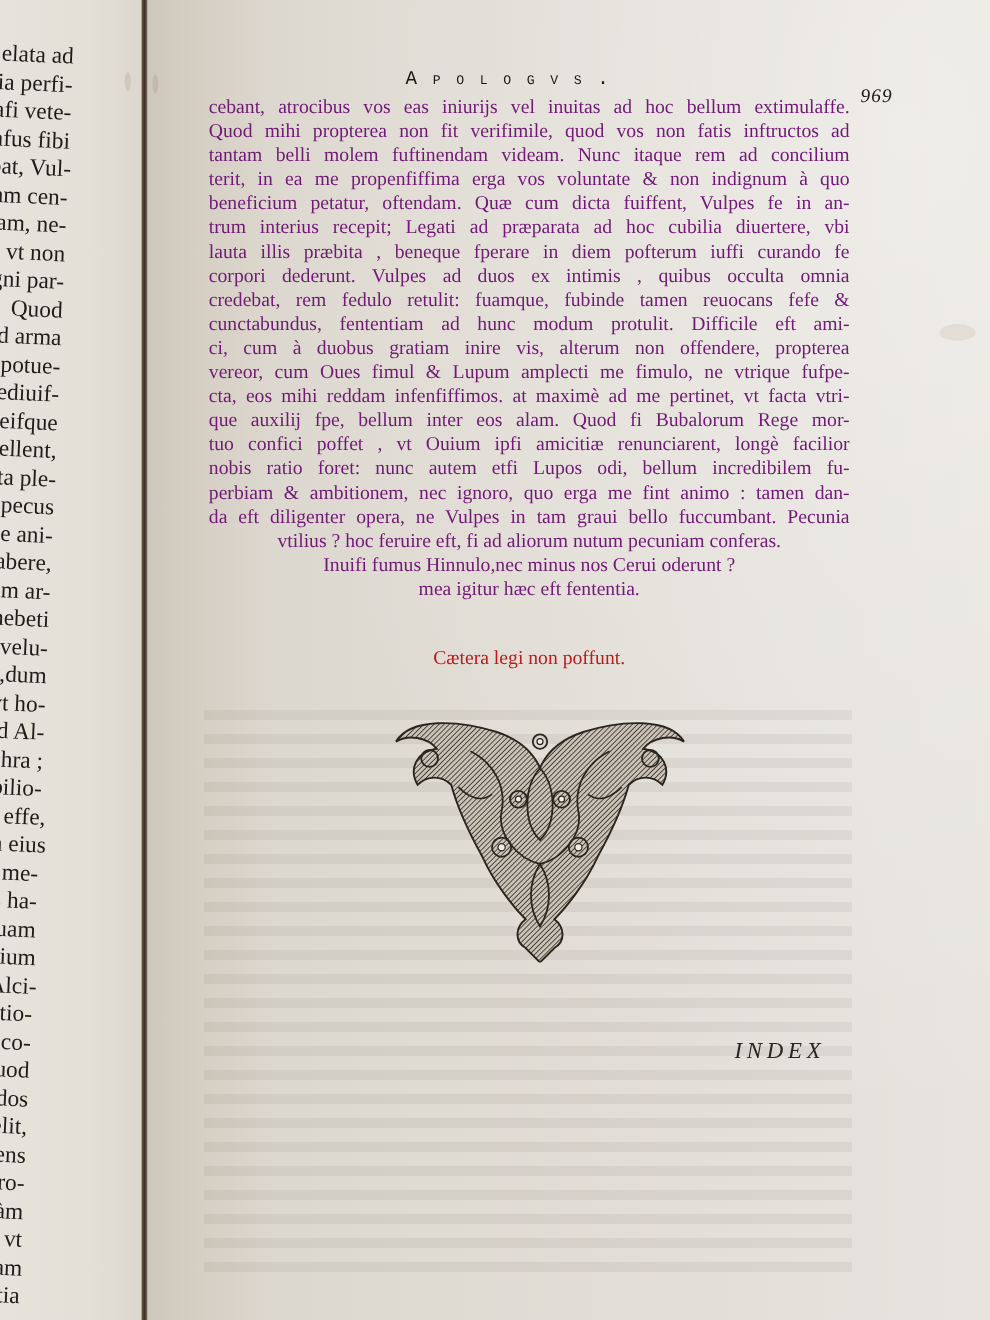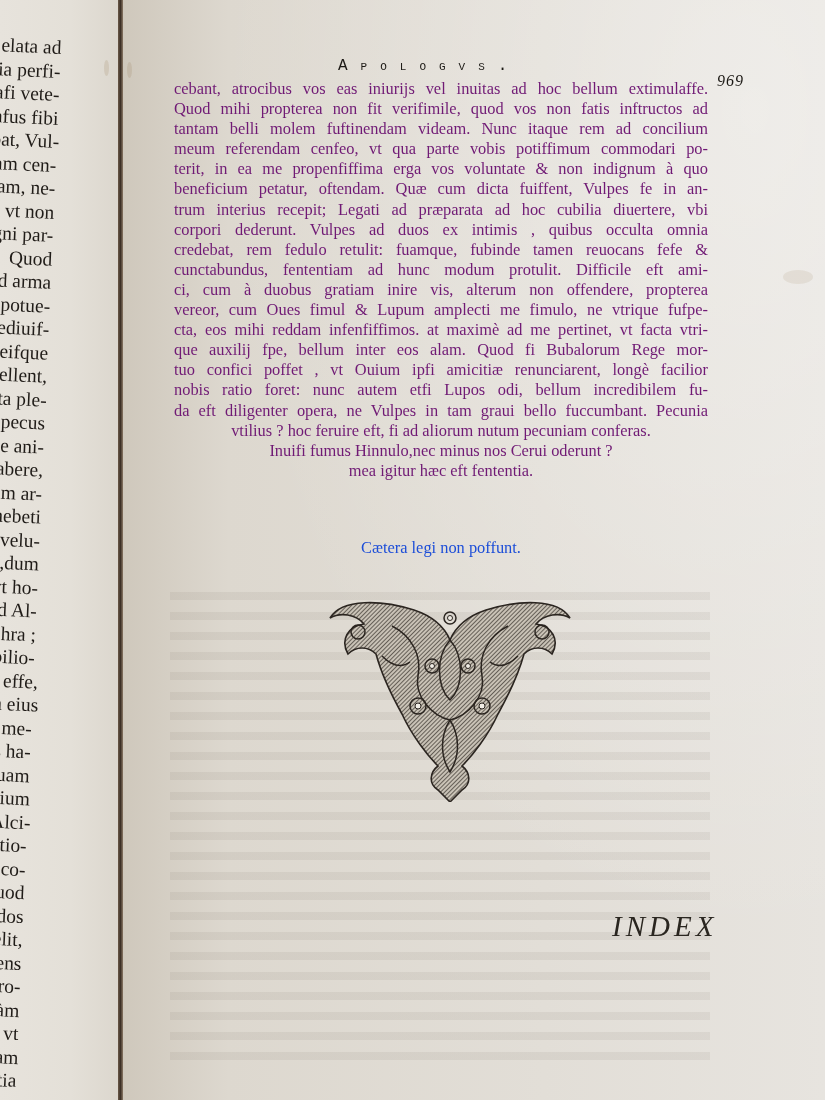--- a/index.html
+++ b/index.html
@@ -43,27 +43,27 @@
   }
   .body-text {
     position: absolute; left: 174px; top: 79px; width: 534px;
     font-family: "Liberation Serif", serif; font-size: 16.4px; line-height: 20.1px;
     color: #701a75;
   }
   .body-text .ln { display: block; text-align: justify; text-align-last: justify; white-space: nowrap; height: 20.1px; }
   .body-text .ln.center { text-align: center; text-align-last: center; }
   .cetera {
     position: absolute; left: 174px; top: 538px; width: 534px; text-align: center;
-    font-family: "Liberation Serif", serif; font-size: 16.4px; color: #1d4ed8;
+    font-family: "Liberation Serif", serif; font-size: 16.4px; color: #b91c1c;
   }
   .ornament { position: absolute; left: 322px; top: 596px; width: 256px; height: 206px; }
   .index-label {
     position: absolute; left: 612px; top: 866px;
-    font-family: "Liberation Serif", serif; font-style: italic; font-size: 29px;
-    letter-spacing: 4px; color: #2a2620; margin-top: 44px;
+    font-family: "Liberation Serif", serif; font-style: italic; font-size: 19px;
+    letter-spacing: 4px; color: #2a2620;
   }
   .show-through {
     position: absolute; left: 170px; top: 580px; width: 540px; height: 480px;
     background: repeating-linear-gradient(180deg, rgba(120,110,98,0.0) 0px, rgba(120,110,98,0.0) 12px, rgba(120,110,98,0.10) 12px, rgba(120,110,98,0.10) 20px);
     pointer-events: none;
   }
   .stain { position: absolute; border-radius: 50%; background: rgba(150,120,85,0.18); }
 </style>
 </head>
 <body>
@@ -131,33 +131,34 @@
 
 <div class="show-through"></div>
 
 <div class="running-head">Apologvs.</div>
 <div class="folio">969</div>
 
 <div class="body-text">
   <span class="ln">cebant, atrocibus vos eas iniurijs vel inuitas ad hoc bellum extimulaffe.</span>
   <span class="ln">Quod mihi propterea non fit verifimile, quod vos non fatis inftructos ad</span>
   <span class="ln">tantam belli molem fuftinendam videam.   Nunc itaque rem ad concilium</span>
-  <span class="ln">meum referendam cenfeo, vt qua parte vobis potiffimum commodari po-</span>
   <span class="ln">terit, in ea me propenfiffima erga vos voluntate &amp; non indignum à quo</span>
   <span class="ln">beneficium petatur, oftendam.   Quæ cum dicta fuiffent, Vulpes fe in an-</span>
   <span class="ln">trum interius recepit; Legati ad præparata ad hoc cubilia diuertere, vbi</span>
+  <span class="ln">lauta illis præbita , beneque fperare in diem pofterum iuffi curando fe</span>
   <span class="ln">corpori dederunt.   Vulpes ad duos ex intimis , quibus occulta omnia</span>
   <span class="ln">credebat, rem fedulo retulit: fuamque, fubinde tamen reuocans fefe &amp;</span>
   <span class="ln">cunctabundus, fententiam ad hunc modum protulit.   Difficile eft ami-</span>
   <span class="ln">ci, cum à duobus gratiam inire vis, alterum non offendere, propterea</span>
   <span class="ln">vereor, cum Oues fimul &amp; Lupum amplecti me fimulo, ne vtrique fufpe-</span>
   <span class="ln">cta, eos mihi reddam infenfiffimos. at maximè ad me pertinet, vt facta vtri-</span>
   <span class="ln">que auxilij fpe, bellum inter eos alam. Quod fi Bubalorum Rege mor-</span>
   <span class="ln">tuo confici poffet , vt Ouium ipfi amicitiæ renunciarent, longè facilior</span>
   <span class="ln">nobis ratio foret: nunc autem etfi Lupos odi, bellum incredibilem fu-</span>
+  <span class="ln">perbiam &amp; ambitionem, nec ignoro, quo erga me fint animo : tamen dan-</span>
   <span class="ln">da eft diligenter opera, ne Vulpes in tam graui bello fuccumbant.   Pecunia</span>
   <span class="ln center">vtilius ? hoc feruire eft, fi ad aliorum nutum pecuniam conferas.</span>
   <span class="ln center">Inuifi fumus Hinnulo,nec minus nos Cerui oderunt ?</span>
   <span class="ln center">mea igitur hæc eft fententia.</span>
 </div>
 
 <div class="cetera">Cætera legi non poffunt.</div>
 
 <svg class="ornament" viewBox="0 0 256 206">
   <defs>

